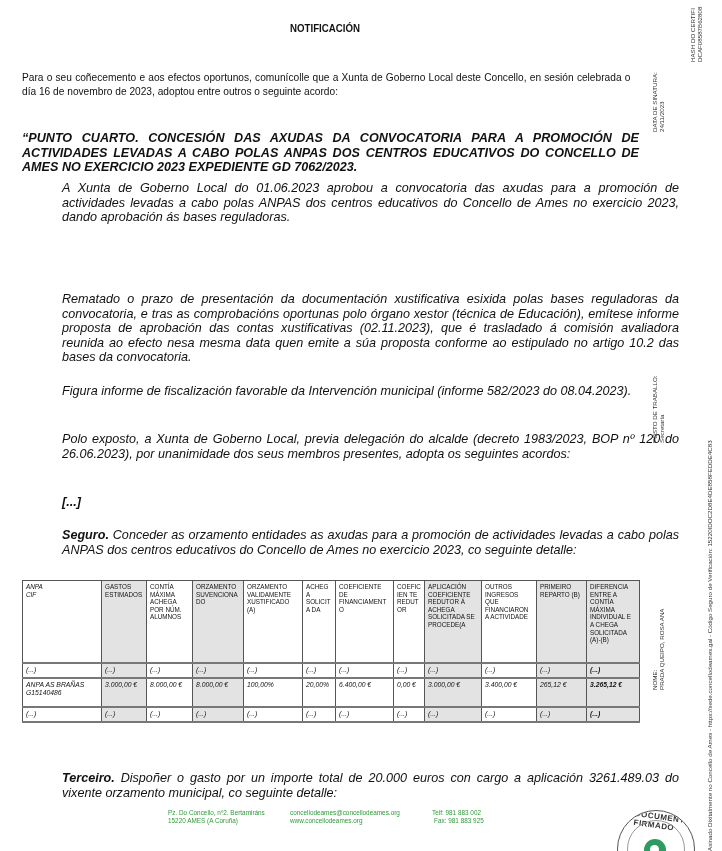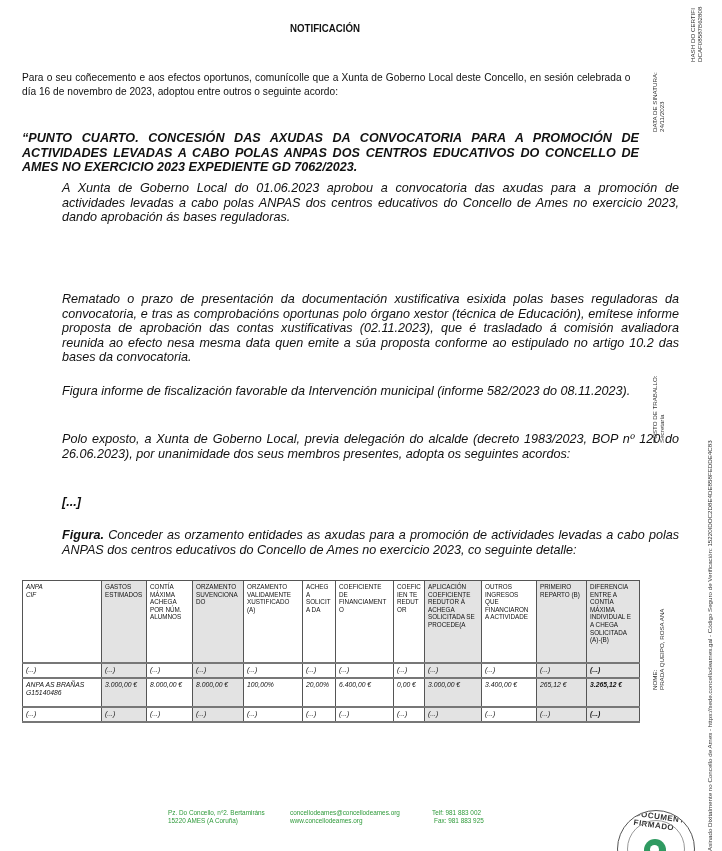--- a/index.html
+++ b/index.html
@@ -102,30 +102,30 @@
 
   <div class="heading">“PUNTO CUARTO. CONCESIÓN DAS AXUDAS DA CONVOCATORIA PARA A PROMOCIÓN DE ACTIVIDADES LEVADAS A CABO POLAS ANPAS DOS CENTROS EDUCATIVOS DO CONCELLO DE AMES NO EXERCICIO 2023  EXPEDIENTE GD 7062/2023.</div>
 
   <div class="body-block" style="top:181px">
     <p class="para">A Xunta de Goberno Local do 01.06.2023 aprobou a convocatoria das axudas para a promoción de actividades levadas a cabo polas ANPAS dos centros educativos do Concello de Ames no exercicio 2023, dando aprobación ás bases reguladoras.</p>
   </div>
   <div class="body-block" style="top:292px">
     <p class="para">Rematado o prazo de presentación da documentación xustificativa esixida polas bases reguladoras da convocatoria, e tras as comprobacións oportunas polo órgano xestor (técnica de Educación), emítese informe proposta de aprobación das contas xustificativas (02.11.2023), que é trasladado á comisión avaliadora reunida ao efecto nesa mesma data quen emite a súa proposta conforme ao estipulado no artigo 10.2 das bases da convocatoria.</p>
   </div>
   <div class="body-block" style="top:384px">
-    <p class="para">Figura informe de fiscalización favorable da Intervención municipal (informe 582/2023 do 08.11.2023).</p>
+    <p class="para">Figura informe de fiscalización favorable da Intervención municipal (informe 582/2023 do 08.04.2023).</p>
   </div>
   <div class="body-block" style="top:432px">
     <p class="para">Polo exposto, a Xunta de Goberno Local, previa delegación do alcalde (decreto 1983/2023, BOP nº 120 do 26.06.2023), por unanimidade dos seus membros presentes, adopta os seguintes acordos:</p>
   </div>
   <div class="body-block b" style="top:495px">
     <p class="para">[...]</p>
   </div>
   <div class="body-block" style="top:528px">
-    <p class="para"><span class="b">Figura.</span><span> Conceder as orzamento entidades as axudas para a promoción de actividades levadas a cabo polas ANPAS dos centros educativos do Concello de Ames no exercicio 2023, co seguinte detalle:</span></p>
+    <p class="para"><span class="b">Seguro.</span><span> Conceder as orzamento entidades as axudas para a promoción de actividades levadas a cabo polas ANPAS dos centros educativos do Concello de Ames no exercicio 2023, co seguinte detalle:</span></p>
   </div>
 
   <table class="grid">
     <colgroup>
       <col style="width:79px">
         <col style="width:45px">
         <col style="width:46px">
         <col style="width:51px">
       <col style="width:59px">
         <col style="width:33px">
@@ -191,20 +191,23 @@
       <td>(...)</td>
       <td>(...)</td>
       <td class="sh">(...)</td>
       <td>(...)</td>
       <td class="sh">(...)</td>
       <td class="sh bold">(...)</td>
     </tr>
   </tbody>
     </table>
 
+  <div class="body-block" style="top:771px">
+    <p class="para"><span class="b">Terceiro.</span><span> Dispoñer o gasto por un importe total de 20.000 euros con cargo a aplicación 3261.489.03 do vixente orzamento municipal, co seguinte detalle:</span></p>
+  </div>
 
   <div class="footer">
     <div class="col" style="left:168px">
       <div>Pz. Do Concello, nº2. Bertamiráns</div>
       <div>15220 AMES (A Coruña)</div>
     </div>
     <div class="col" style="left:290px">
       <div>concellodeames@concellodeames.org</div>
       <div>www.concellodeames.org</div>
     </div>

